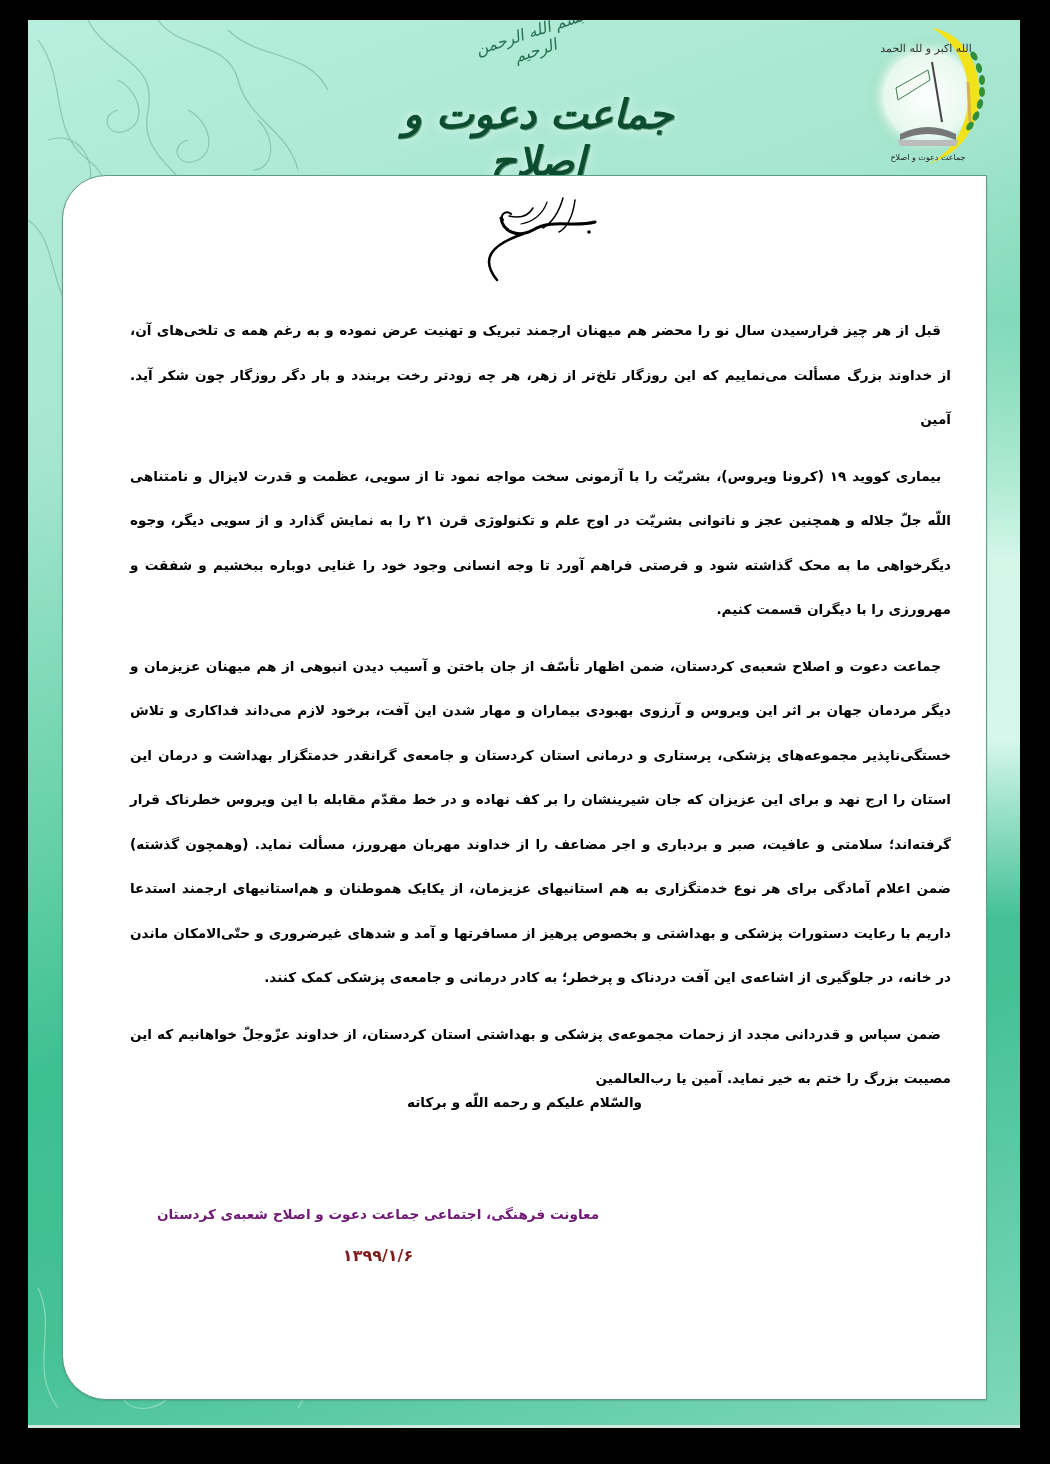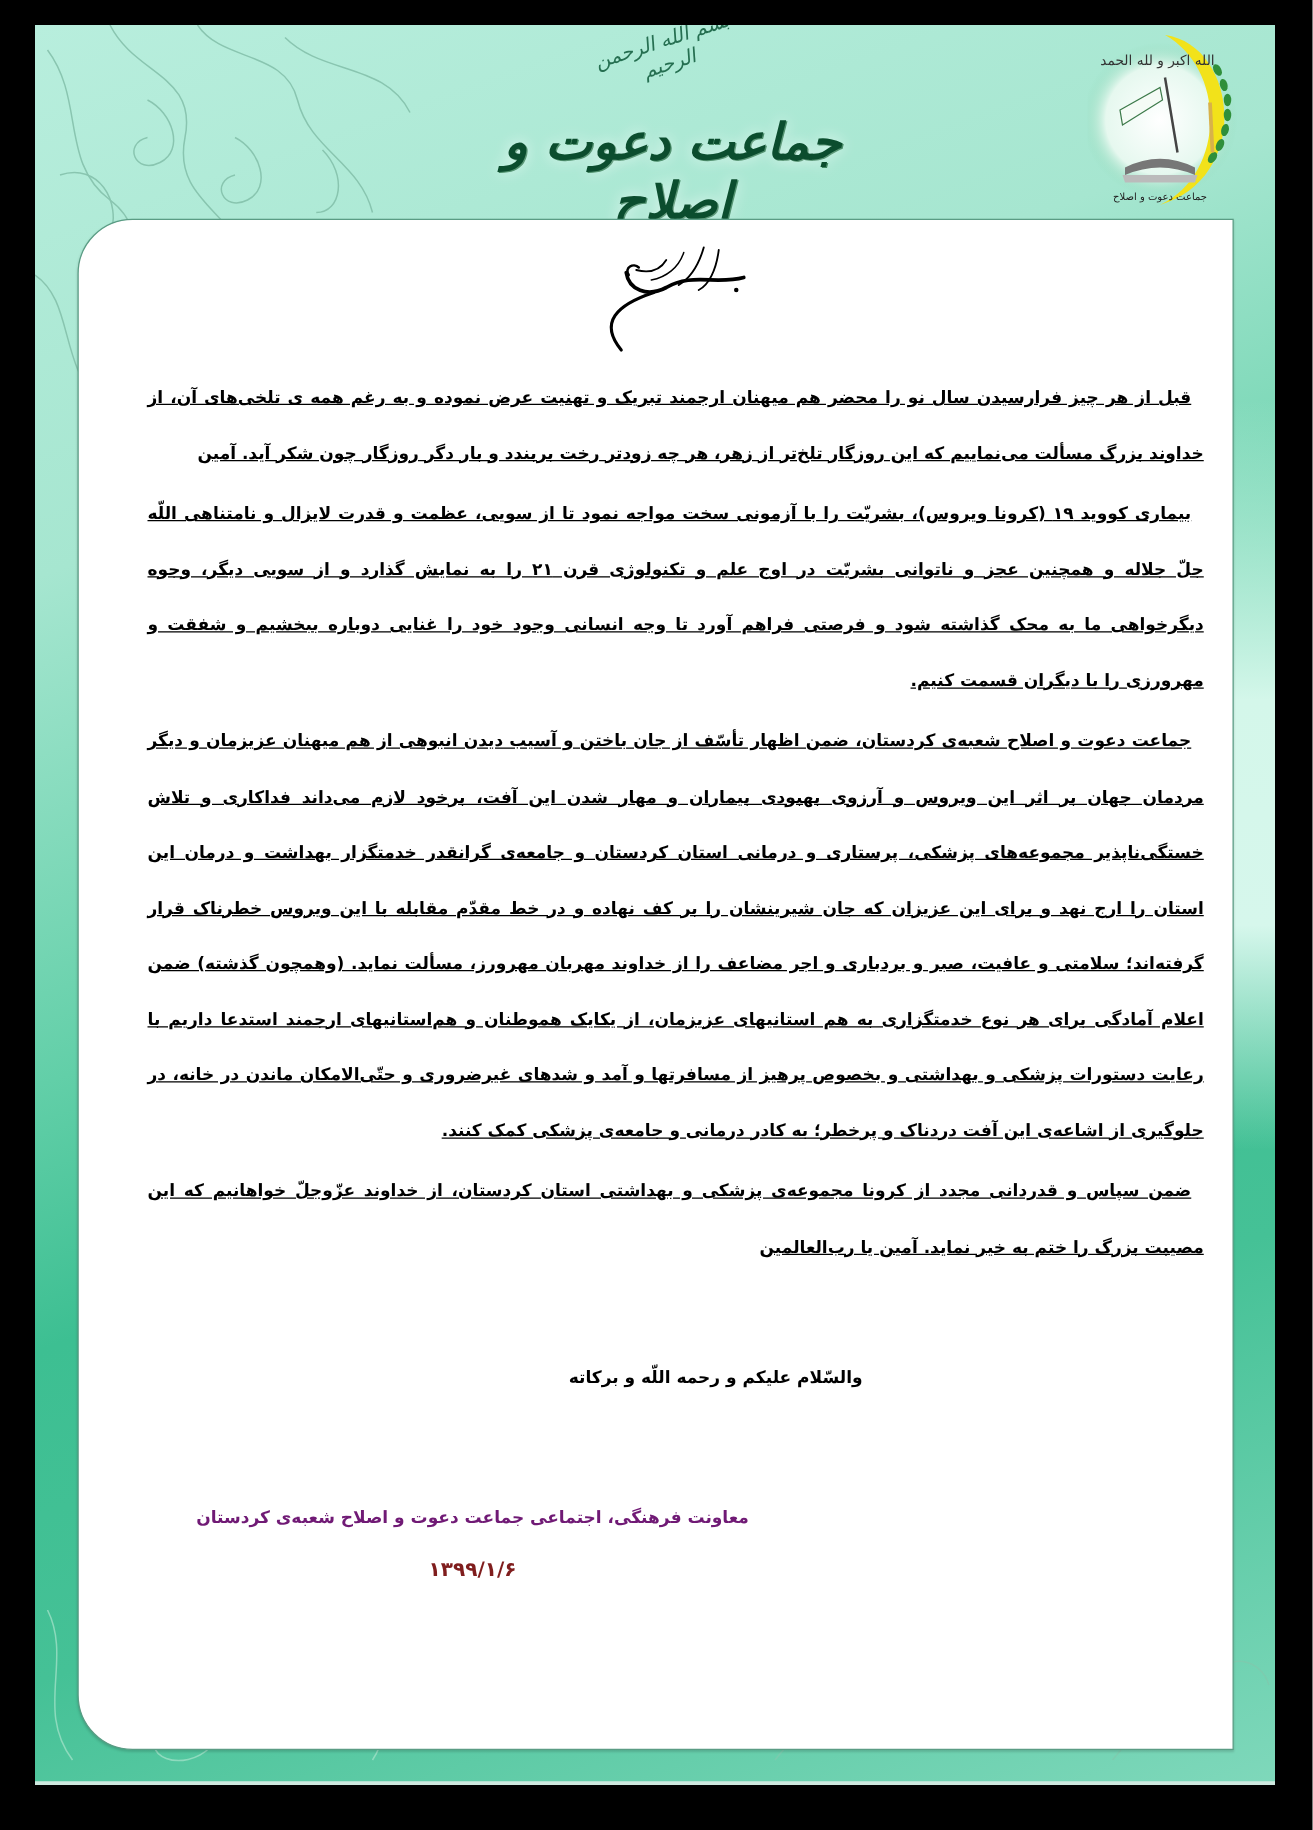--- a/index.html
+++ b/index.html
@@ -42,25 +42,25 @@
     box-shadow: 0 1px 2px rgba(0,0,0,.15);
   }
   .bismillah {
     position: absolute; left: 400px; top: 12px; width: 150px; height: 100px;
   }
   .content {
     position: absolute; left: 55px; top: 120px; width: 845px;
     direction: rtl; text-align: justify; color: #000;
     font-family: "DejaVu Sans", sans-serif; font-weight: bold; font-size: 13.6px;
   }
-  .para { margin: 0; line-height: 44.5px; text-indent: 10px; text-decoration: underline; }
+  .para { margin: 12px; line-height: 44.5px; text-indent: 10px; }
   .para + .para { margin-top: 4px; }
   .closing {
     position: absolute; left: 0; top: 918px; width: 923px; text-align: center;
-    direction: rtl; font-weight: bold; font-size: 13.6px; color: #000; padding-left: 48px;
+    direction: rtl; font-weight: bold; font-size: 13.6px; color: #000;
   }
   .signature {
     position: absolute; left: 90px; top: 1030px; width: 450px; text-align: center;
     direction: rtl; font-weight: bold; font-size: 13.6px; color: #701a75;
   }
   .date {
     position: absolute; left: 90px; top: 1070px; width: 450px; text-align: center;
     direction: rtl; font-weight: bold; font-size: 16px; color: #7f1d1d; letter-spacing: 1px;
   }
 </style>
@@ -144,20 +144,20 @@
         <path d="M60 46 C30 56, 16 70, 34 92" stroke-width="2.5"></path>
         <path d="M40 32 C36 26, 44 22, 48 26" stroke-width="2"></path>
       </g>
       <circle cx="126" cy="44" r="1.8" fill="#000"></circle>
     </svg>
 
     <div class="content">
       <p class="para">قبل از هر چیز فرارسیدن سال نو را محضر هم میهنان ارجمند تبریک و تهنیت عرض نموده و به رغم همه ی تلخی‌های آن، از خداوند بزرگ مسألت می‌نماییم که این روزگار تلخ‌تر از زهر، هر چه زودتر رخت بربندد و بار دگر روزگار چون شکر آید. آمین</p>
       <p class="para">بیماری کووید ۱۹ (کرونا ویروس)، بشریّت را با آزمونی سخت مواجه نمود تا از سویی، عظمت و قدرت لایزال و نامتناهی اللّه جلّ جلاله و همچنین عجز و ناتوانی بشریّت در اوج علم و تکنولوژی قرن ۲۱ را به نمایش گذارد و از سویی دیگر، وجوه دیگرخواهی ما به محک گذاشته شود و فرصتی فراهم آورد تا وجه انسانی وجود خود را غنایی دوباره ببخشیم و شفقت و مهرورزی را با دیگران قسمت کنیم.</p>
       <p class="para">جماعت دعوت و اصلاح شعبه‌ی کردستان، ضمن اظهار تأسّف از جان باختن و آسیب دیدن انبوهی از هم میهنان عزیزمان و دیگر مردمان جهان بر اثر این ویروس و آرزوی بهبودی بیماران و مهار شدن این آفت، برخود لازم می‌داند فداکاری و تلاش خستگی‌ناپذیر مجموعه‌های پزشکی، پرستاری و درمانی استان کردستان و جامعه‌ی گرانقدر خدمتگزار بهداشت و درمان این استان را ارج نهد و برای این عزیزان که جان شیرینشان را بر کف نهاده و در خط مقدّم مقابله با این ویروس خطرناک قرار گرفته‌اند؛ سلامتی و عافیت، صبر و بردباری و اجر مضاعف را از خداوند مهربان مهرورز، مسألت نماید. (وهمچون گذشته) ضمن اعلام آمادگی برای هر نوع خدمتگزاری به هم استانیهای عزیزمان، از یکایک هموطنان و هم‌استانیهای ارجمند استدعا داریم با رعایت دستورات پزشکی و بهداشتی و بخصوص پرهیز از مسافرتها و آمد و شدهای غیرضروری و حتّی‌الامکان ماندن در خانه، در جلوگیری از اشاعه‌ی این آفت دردناک و پرخطر؛ به کادر درمانی و جامعه‌ی پزشکی کمک کنند.</p>
-      <p class="para">ضمن سپاس و قدردانی مجدد از کرونا مجموعه‌ی پزشکی و بهداشتی استان کردستان، از خداوند عزّوجلّ خواهانیم که این مصیبت بزرگ را ختم به خیر نماید. آمین یا رب‌العالمین</p>
+      <p class="para">ضمن سپاس و قدردانی مجدد از زحمات مجموعه‌ی پزشکی و بهداشتی استان کردستان، از خداوند عزّوجلّ خواهانیم که این مصیبت بزرگ را ختم به خیر نماید. آمین یا رب‌العالمین</p>
     </div>
 
     <div class="closing">والسّلام علیکم و رحمه اللّه و برکاته</div>
     <div class="signature">معاونت فرهنگی، اجتماعی جماعت دعوت و اصلاح شعبه‌ی کردستان</div>
     <div class="date">۱۳۹۹/۱/۶</div>
   </div>
 </div>
 
 </body></html>

